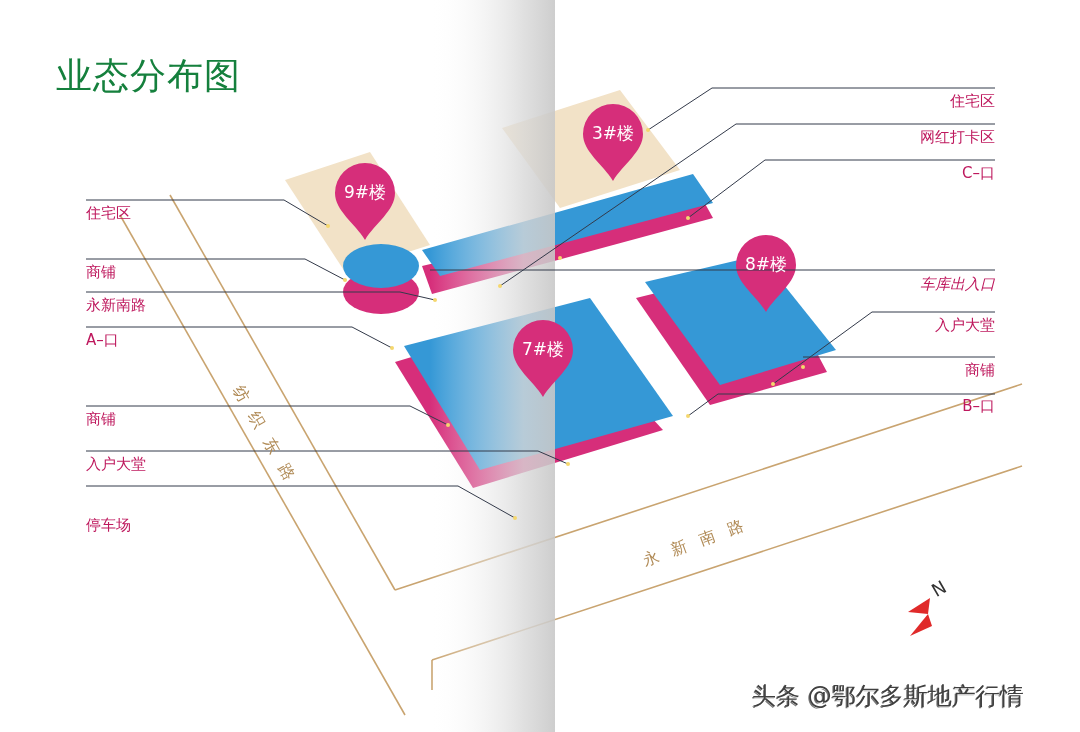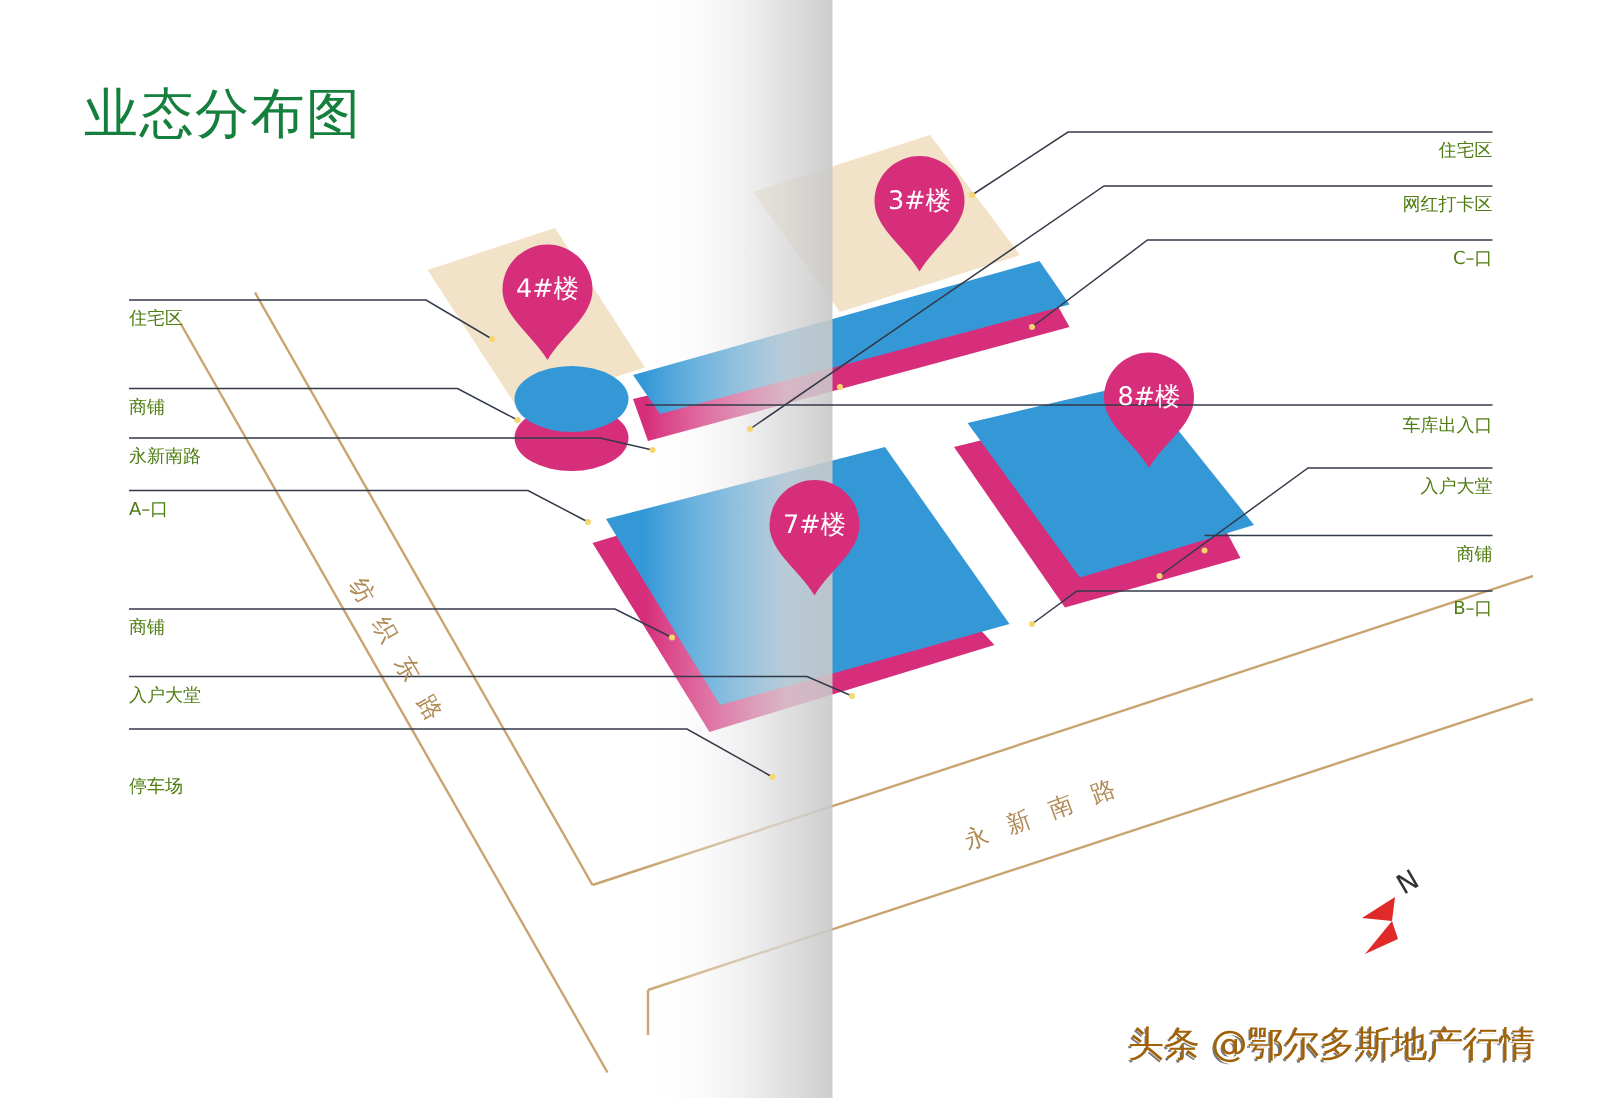--- a/index.html
+++ b/index.html
@@ -1,23 +1,23 @@
 <!DOCTYPE html>
 <html><head>
 <meta charset="utf-8">
 <style>
   html,body{margin:0;padding:0;background:#fff;}
   body{width:1080px;height:732px;position:relative;overflow:hidden;font-family:"DejaVu Sans","Liberation Sans",sans-serif;}
   .title{position:absolute;left:56px;top:52px;font-size:36px;font-weight:normal;color:#15803d;letter-spacing:1px;}
   svg.map{position:absolute;left:0;top:0;}
-  .lbl{position:absolute;font-size:12px;color:#4d7c0f;white-space:nowrap;}
+  .lbl{position:absolute;font-size:15px;color:#be185d;white-space:nowrap;}
   .lbl.r{text-align:right;}
   .pin-label{position:absolute;font-size:17px;color:#fff;white-space:nowrap;transform:translateX(-50%);}
   .road{position:absolute;font-size:16px;color:#b08a55;letter-spacing:14px;white-space:nowrap;transform-origin:left top;}
-  .watermark{position:absolute;left:752px;top:680px;font-size:24px;color:#a16207;text-shadow:1px 1px 0 #fff,-1px 1px 0 #777;white-space:nowrap;}
+  .watermark{position:absolute;left:752px;top:680px;font-size:24px;color:#404040;text-shadow:1px 1px 0 #fff,-1px 1px 0 #777;white-space:nowrap;}
   .compass-n{position:absolute;left:932px;top:578px;font-size:18px;color:#333;transform:rotate(-30deg);}
 </style>
 </head>
 <body>
 
 <div class="title">业态分布图</div>
 
 <svg class="map" width="1080" height="732" viewBox="0 0 1080 732">
   <defs>
     <linearGradient id="fold" x1="0" x2="1" y1="0" y2="0">
@@ -94,37 +94,37 @@
     <circle cx="803" cy="367" r="2"></circle>
       <circle cx="688" cy="416" r="2"></circle>
   </g>
 
   <g>
     <polygon points="930,598 908,612 928,614" fill="#e02a2a"></polygon>
     <polygon points="928,614 910,636 932,626" fill="#e02a2a"></polygon>
   </g>
 </svg>
 
-<div class="pin-label" style="left:365px;top:181px;">4#楼</div>
+<div class="pin-label" style="left:365px;top:181px;">9#楼</div>
 <div class="pin-label" style="left:613px;top:122px;">3#楼</div>
 <div class="pin-label" style="left:766px;top:253px;">8#楼</div>
 <div class="pin-label" style="left:543px;top:338px;">7#楼</div>
 
 <div class="lbl" style="left:86px;top:204px;">住宅区</div>
 <div class="lbl" style="left:86px;top:263px;">商铺</div>
 <div class="lbl" style="left:86px;top:296px;">永新南路</div>
 <div class="lbl" style="left:86px;top:331px;">A–口</div>
 <div class="lbl" style="left:86px;top:410px;">商铺</div>
 <div class="lbl" style="left:86px;top:455px;">入户大堂</div>
 <div class="lbl" style="left:86px;top:516px;">停车场</div>
 
 <div class="lbl r" style="right:85px;top:92px;">住宅区</div>
 <div class="lbl r" style="right:85px;top:128px;">网红打卡区</div>
 <div class="lbl r" style="right:85px;top:164px;">C–口</div>
-<div class="lbl r" style="right:85px;top:275px;">车库出入口</div>
+<div class="lbl r" style="right:85px;top:275px;font-style:italic;">车库出入口</div>
 <div class="lbl r" style="right:85px;top:316px;">入户大堂</div>
 <div class="lbl r" style="right:85px;top:361px;">商铺</div>
 <div class="lbl r" style="right:85px;top:397px;">B–口</div>
 
 <div class="road" style="left:246px;top:382px;transform:rotate(60deg);">纺织东路</div>
 <div class="road" style="left:640px;top:552px;transform:rotate(-20deg);">永新南路</div>
 
 <div class="compass-n">N</div>
 
 <div class="watermark">头条 @鄂尔多斯地产行情</div>

